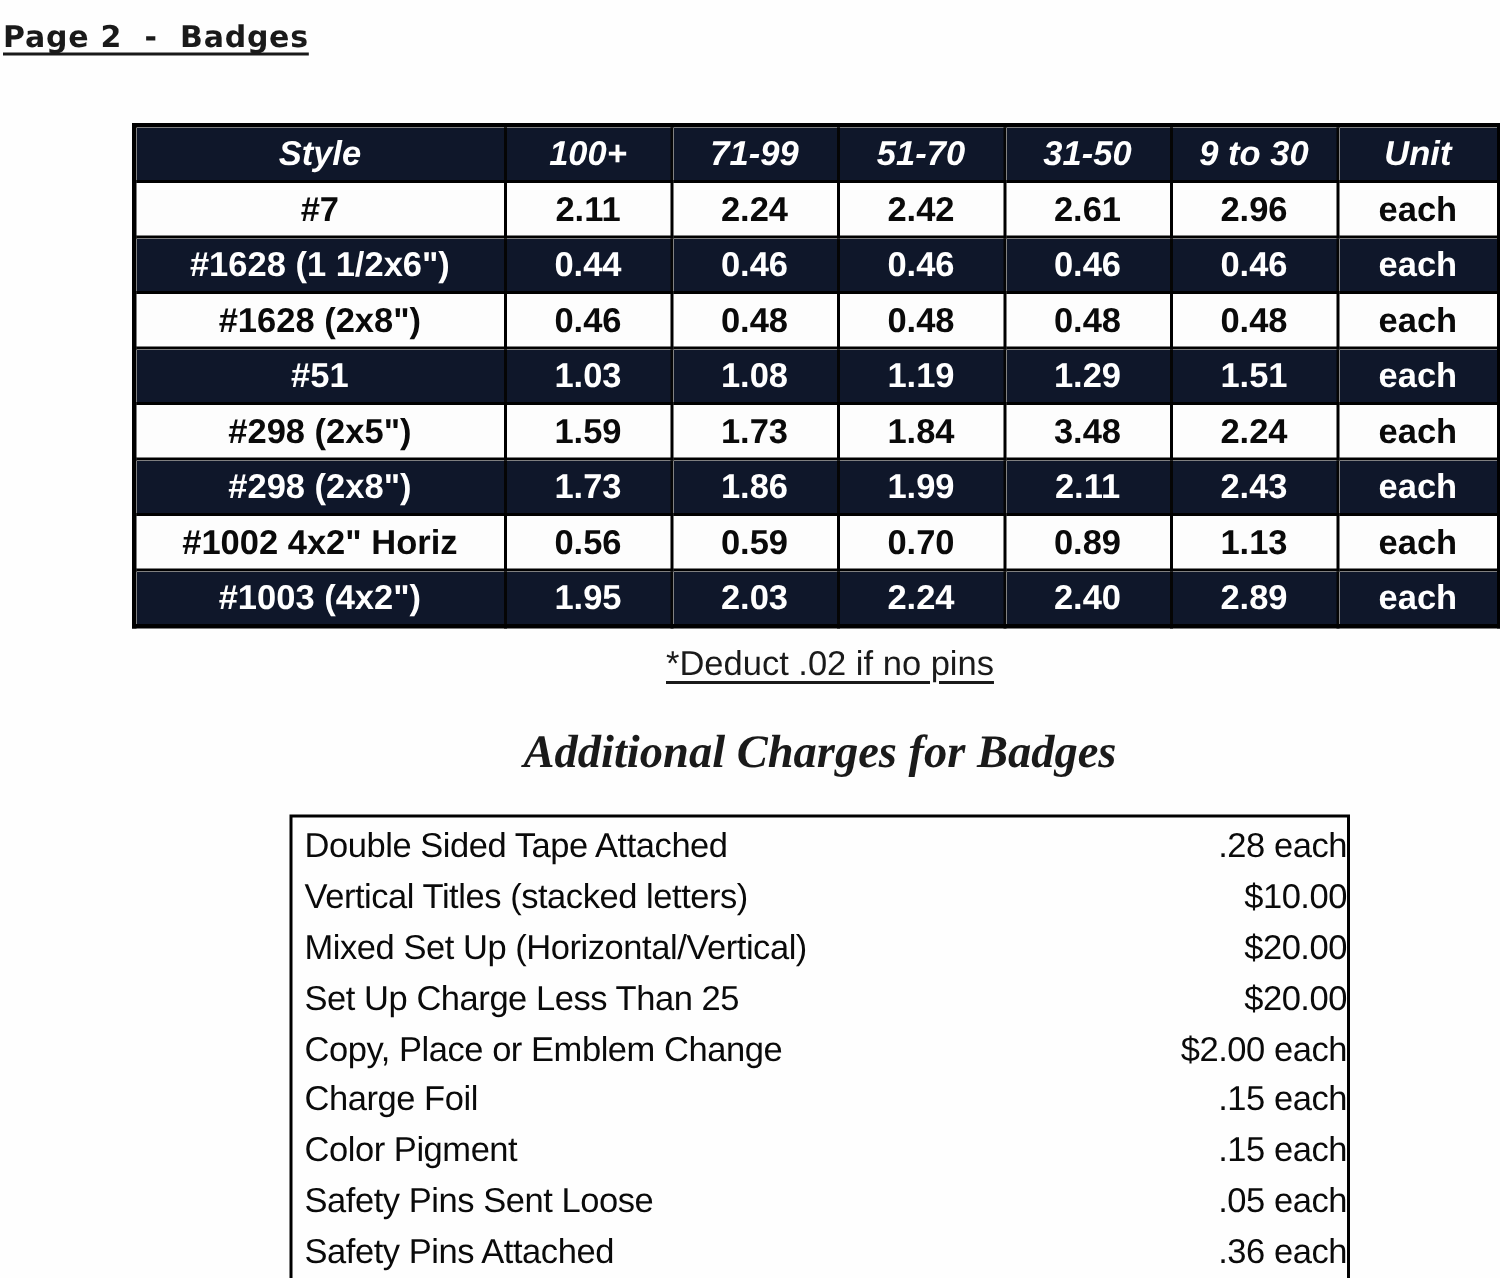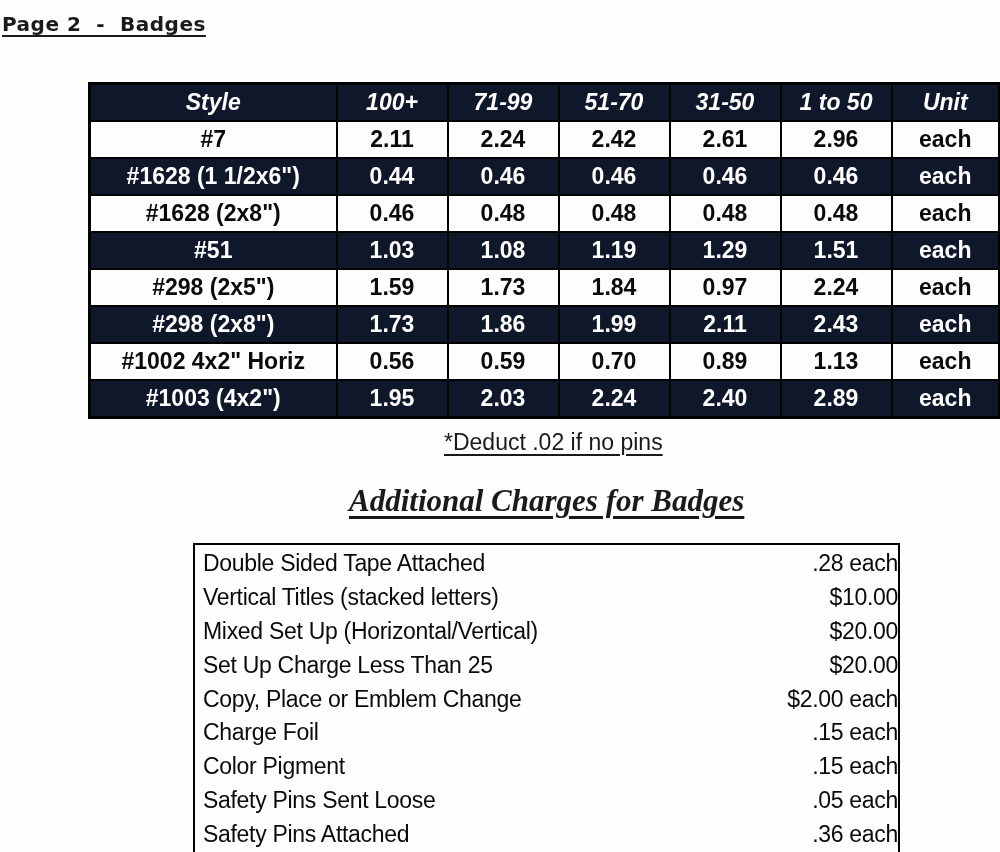--- a/index.html
+++ b/index.html
@@ -78,21 +78,20 @@
   .charges-title {
     position: absolute;
     left: 349px;
     top: 483px;
     margin: 0;
     font-family: "Liberation Serif", serif;
     font-style: italic;
     font-weight: bold;
     font-size: 31px;
     color: #1a1a1a;
-    text-decoration: underline;
     text-underline-offset: 5px;
     white-space: nowrap;
   }
   .charges-box {
     position: absolute;
     left: 193px;
     top: 543px;
     width: 707px;
     height: 312px;
     box-sizing: border-box;
@@ -132,21 +131,21 @@
         <col style="width:111px">
         <col style="width:108px">
     </colgroup>
     <thead>
       <tr class="dark">
         <th>Style</th>
         <th>100+</th>
         <th>71-99</th>
         <th>51-70</th>
         <th>31-50</th>
-        <th>1 to 50</th>
+        <th>9 to 30</th>
         <th>Unit</th>
       </tr>
     </thead>
     <tbody>
       <tr class="light">
         <td>#7</td>
         <td>2.11</td>
         <td>2.24</td>
         <td>2.42</td>
         <td>2.61</td>
@@ -178,21 +177,21 @@
         <td>1.19</td>
         <td>1.29</td>
         <td>1.51</td>
         <td>each</td>
       </tr>
       <tr class="light">
         <td>#298 (2x5")</td>
         <td>1.59</td>
         <td>1.73</td>
         <td>1.84</td>
-        <td>0.97</td>
+        <td>3.48</td>
         <td>2.24</td>
         <td>each</td>
       </tr>
       <tr class="dark">
         <td>#298 (2x8")</td>
         <td>1.73</td>
         <td>1.86</td>
         <td>1.99</td>
         <td>2.11</td>
         <td>2.43</td>

